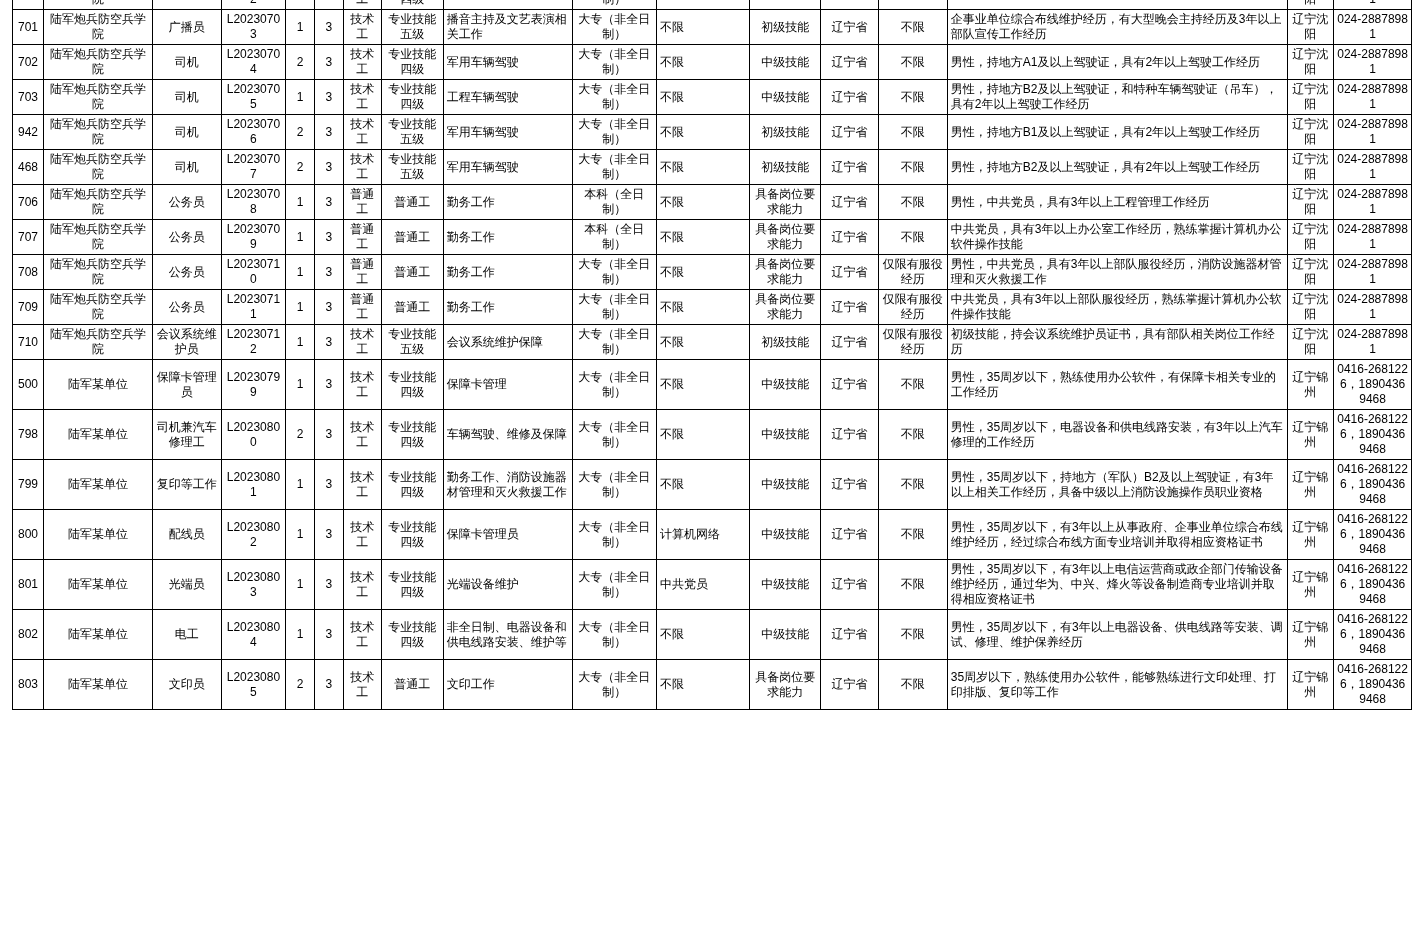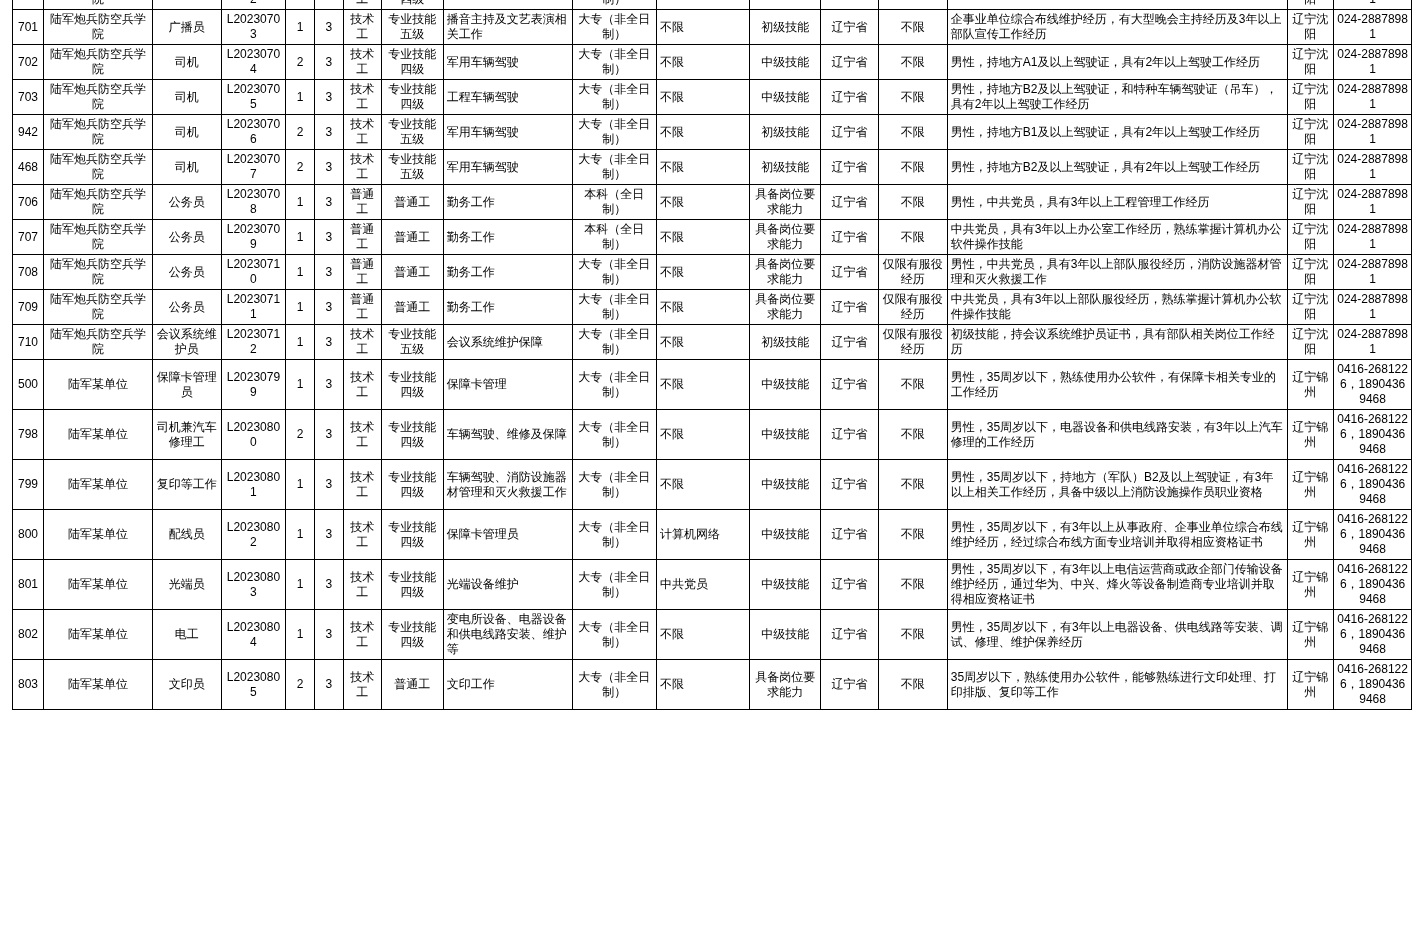--- a/index.html
+++ b/index.html
@@ -325,21 +325,21 @@
         </tr>
         <tr>
           <td class="c">799</td>
           <td class="c">陆军某单位</td>
           <td class="c">复印等工作</td>
           <td class="c">L20230801</td>
           <td class="c">1</td>
           <td class="c">3</td>
           <td class="c">技术工</td>
           <td class="c">专业技能四级</td>
-          <td class="l">车辆驾驶、消防设施器材管理和灭火救援工作</td>
+          <td class="l">勤务工作、消防设施器材管理和灭火救援工作</td>
           <td class="c">大专（非全日制）</td>
           <td class="l">不限</td>
           <td class="c">中级技能</td>
           <td class="c">辽宁省</td>
           <td class="c">不限</td>
           <td class="l">男性，35周岁以下，持地方（军队）B2及以上驾驶证，有3年以上相关工作经历，具备中级以上消防设施操作员职业资格</td>
           <td class="c">辽宁锦州</td>
           <td class="c">0416-2681226，18904369468</td>
         </tr>
         <tr>
@@ -382,21 +382,21 @@
         </tr>
         <tr>
           <td class="c">802</td>
           <td class="c">陆军某单位</td>
           <td class="c">电工</td>
           <td class="c">L20230804</td>
           <td class="c">1</td>
           <td class="c">3</td>
           <td class="c">技术工</td>
           <td class="c">专业技能四级</td>
-          <td class="l">变电所设备、电器设备和供电线路安装、维护等</td>
+          <td class="l">非全日制、电器设备和供电线路安装、维护等</td>
           <td class="c">大专（非全日制）</td>
           <td class="l">不限</td>
           <td class="c">中级技能</td>
           <td class="c">辽宁省</td>
           <td class="c">不限</td>
           <td class="l">男性，35周岁以下，有3年以上电器设备、供电线路等安装、调试、修理、维护保养经历</td>
           <td class="c">辽宁锦州</td>
           <td class="c">0416-2681226，18904369468</td>
         </tr>
         <tr>

